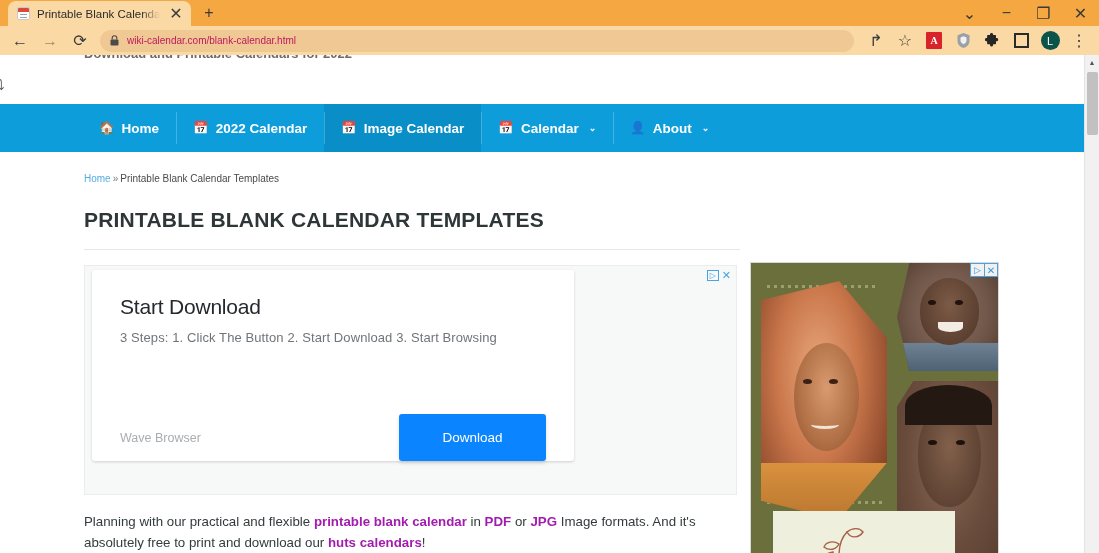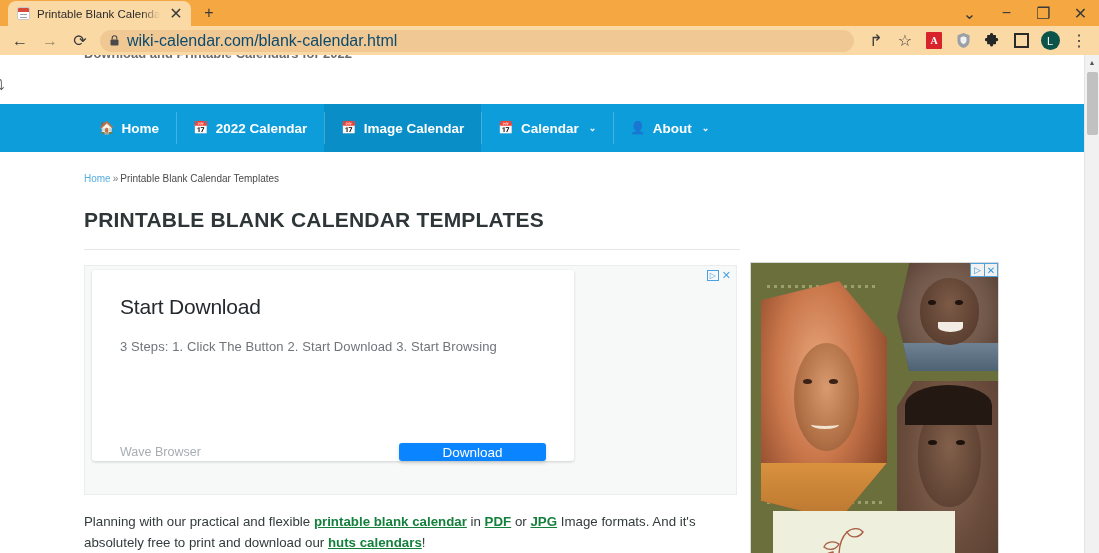--- a/index.html
+++ b/index.html
@@ -69,21 +69,21 @@
     display: flex; align-items: center; justify-content: center;
     color: #3c3c3c; flex: 0 0 28px;
   }
   .tb-btn.dim { color: #a08a6d; }
   .omnibox {
     flex: 1; height: 22px; margin: 0 6px 0 4px;
     background: #f0c894; border-radius: 11px;
     display: flex; align-items: center; padding: 0 10px; gap: 8px;
   }
   .omnibox .urltext {
-    font-size: 16px; color: #0c4a6e; white-space: nowrap; text-align: center;
+    font-size: 10px; color: #be185d; white-space: nowrap; text-align: center;
   }
   .tb-right { display: flex; align-items: center; gap: 1px; }
   .icon-pdf {
     width: 16px; height: 17px; background: #d9232b; border-radius: 1px;
     display: flex; align-items: center; justify-content: center;
     color: #fff; font-size: 10px; font-weight: bold;
     font-family: "Liberation Serif", serif;
   }
   .icon-sq { width: 15px; height: 15px; border: 2.5px solid #2a2a2a; }
   .avatar {
@@ -182,39 +182,39 @@
   }
   .ad-headline {
     font-size: 21px; color: #24292e; letter-spacing: -0.2px;
     display: inline-block; position: relative;
   }
   .ad-headline::after {
     content: ""; position: absolute; left: 0; right: 0;
     bottom: 0px; height: 9px; background: #bfe3fb; z-index: -1;
   }
   .ad-sub {
-    margin-top: 20px; font-size: 13px; color: #70757a; letter-spacing: 0.1px;
+    margin-top: 11px; font-size: 13px; color: #70757a; letter-spacing: 0.1px;
   }
   .ad-foot {
     position: absolute; left: 28px; right: 28px; bottom: 0;
     display: flex; align-items: center; justify-content: space-between;
   }
   .ad-brand { font-size: 12.5px; color: #a9adb2; }
   .btn-download {
-    width: 147px; height: 18px; background: #0a84ff; border-radius: 3px;
+    width: 147px; height: 47px; background: #0a84ff; border-radius: 3px;
     color: #ffffff; font-size: 13.5px;
     display: flex; align-items: center; justify-content: center;
     box-shadow: 0 2px 4px rgba(0,0,0,0.13);
   }
 
   .body-text {
     margin-top: 16px; width: 650px;
     font-size: 13.3px; line-height: 1.6; color: #333b3d;
   }
-  .body-text b { font-weight: bold; color: #15803d; text-decoration: underline; }
+  .body-text b { font-weight: bold; color: #a21caf; }
 
   
   .ad-right {
     position: absolute; left: 750px; top: 207px;
     width: 249px; height: 346px; overflow: hidden;
     background: #6a6f3c; border: 1px solid #d8d8d8;
   }
   .ar-adchoices {
     position: absolute; top: 0; right: 0; z-index: 9;
     display: flex; background: rgba(255,255,255,0.92);

